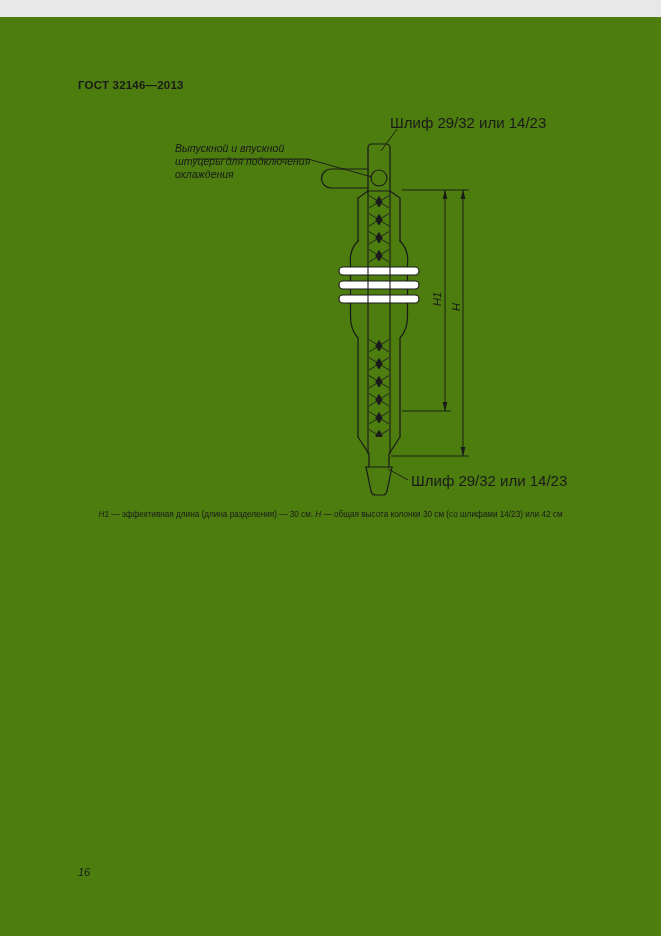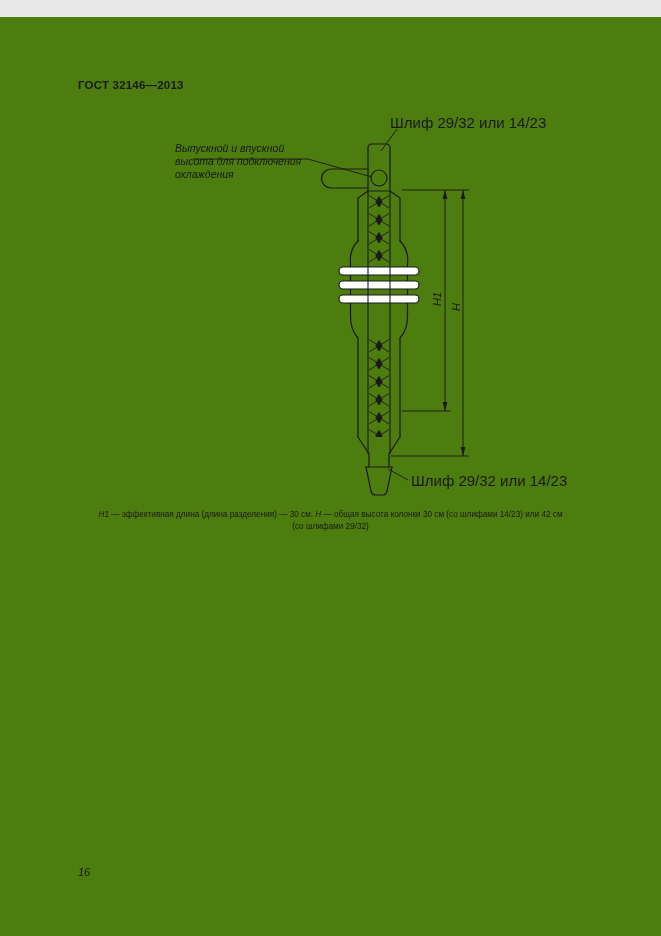--- a/index.html
+++ b/index.html
@@ -116,30 +116,29 @@
       <line x1="193" y1="142" x2="308" y2="142"></line>
       <line x1="308" y1="142" x2="372" y2="160"></line>
       <line x1="388" y1="452" x2="408" y2="463"></line>
     </g>
   </svg>
 
   <div class="lbl top-joint-label">Шлиф 29/32 или 14/23</div>
 
   <div class="side-label">
     <div>Выпускной и впускной</div>
-    <div>высота для подключения</div>
+    <div>штуцеры для подключения</div>
     <div>охлаждения</div>
   </div>
 
   <div class="lbl bottom-joint-label">Шлиф 29/32 или 14/23</div>
 
   <div class="dim-label dim-h1">Н1</div>
   <div class="dim-label dim-h">Н</div>
 
   <div class="note">
     <div><span class="it">Н1</span><span> — эффективная длина (длина разделения) — 30 см. </span><span class="it">Н</span><span> — общая высота колонки 30 см (со шлифами 14/23) или 42 см</span></div>
-    <div>(со шлифами 29/32)</div>
   </div>
 
 
   <div class="page-number">16</div>
 
 </div>
 
 </body></html>

